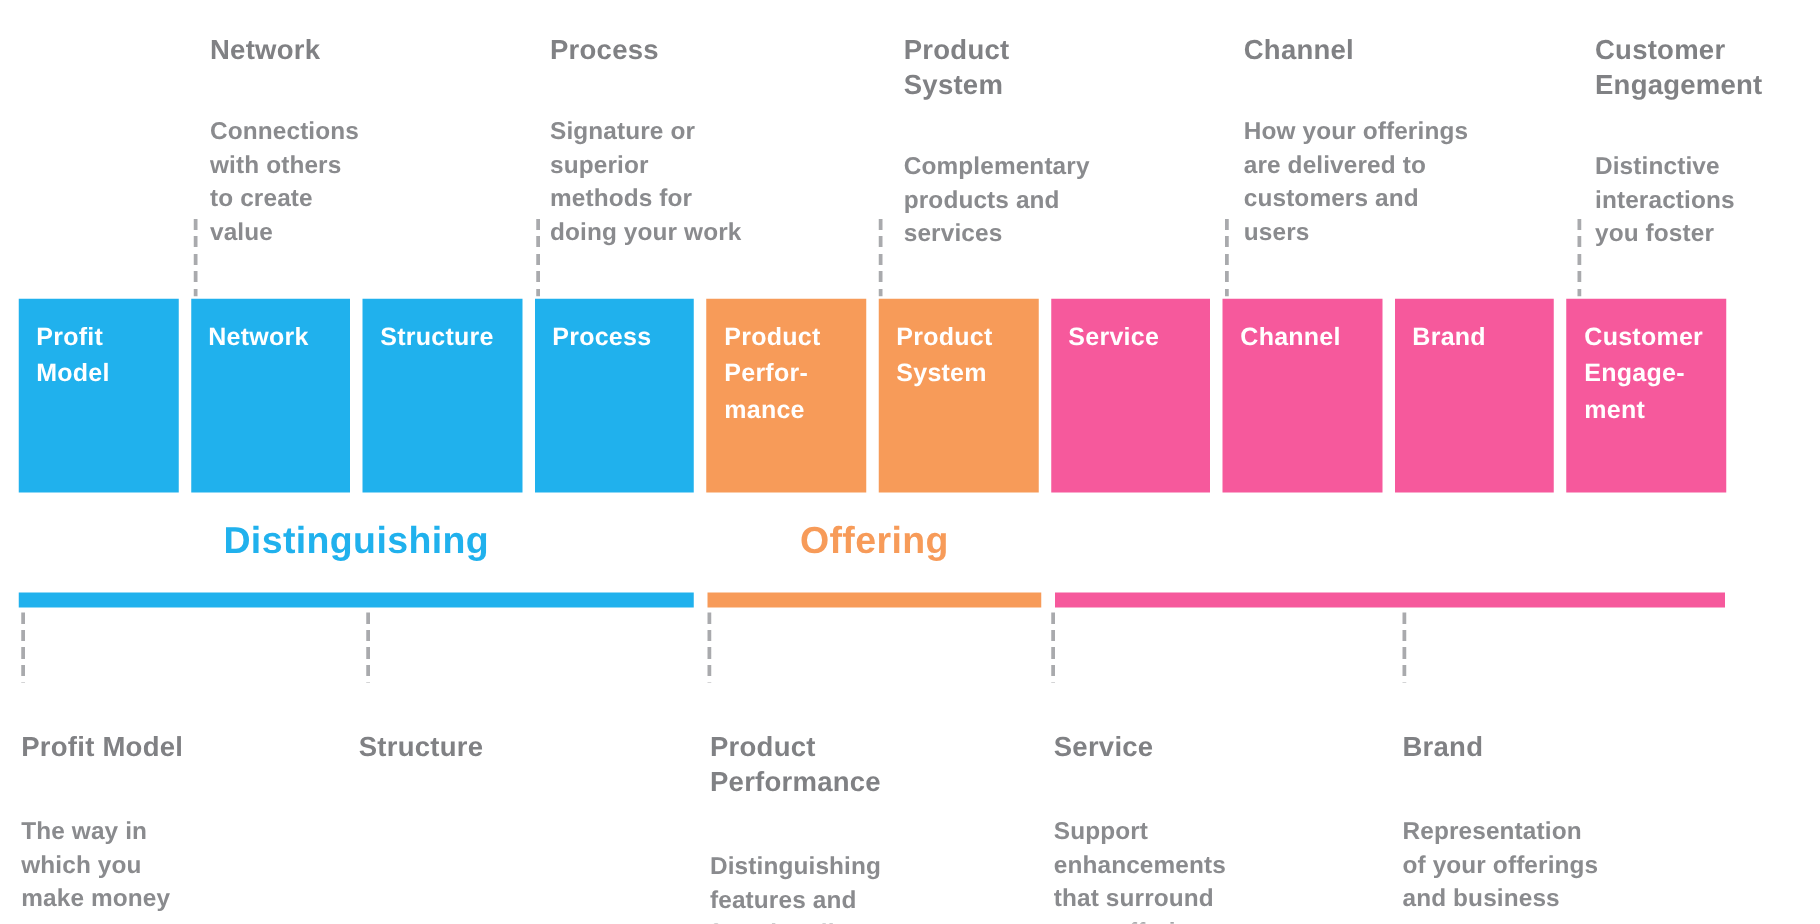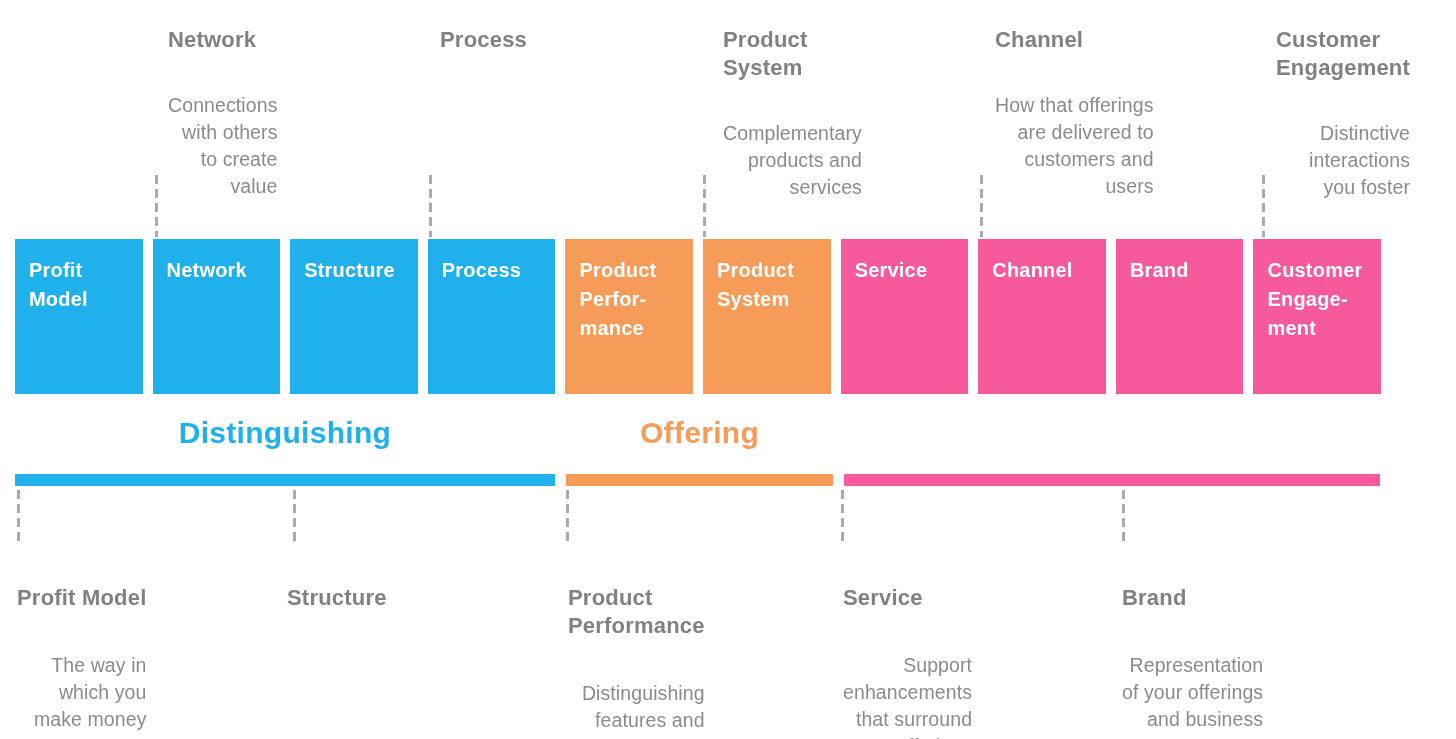--- a/index.html
+++ b/index.html
@@ -12,22 +12,22 @@
   .canvas{
     position:relative;width:1456px;height:739px;background:#ffffff;overflow:hidden;
   }
   
   .annotation{position:absolute;white-space:pre-line;}
   .ann-title{
     font-size:22px;font-weight:700;line-height:28px;color:var(--heading_gray);
     white-space:pre-line;letter-spacing:.2px;
   }
   .ann-body{
-    margin-top:20px;font-size:19.5px;font-weight:400;line-height:27px;
-    color:var(--body_gray);white-space:pre-line;letter-spacing:.1px;text-align:right;
+    margin-top:20px;font-size:19.5px;font-weight:700;line-height:27px;
+    color:var(--body_gray);white-space:pre-line;letter-spacing:.1px;
   }
   .annotation.top{top:8px;}
   .annotation.bottom{top:566px;}
   .annotation.bottom .ann-body{margin-top:22px;}
   
   .connector{
     position:absolute;width:3px;
     background:repeating-linear-gradient(to bottom,
       var(--dash_gray) 0px, var(--dash_gray) 9px,
       transparent 9px, transparent 14px);
@@ -67,31 +67,35 @@
 
   <div class="annotation top" style="left:168px">
     <div class="ann-title">Network</div>
     <div class="ann-body">Connections
 with others
 to create
 value</div>
   </div>
   <div class="annotation top" style="left:440px">
     <div class="ann-title">Process</div>
+    <div class="ann-body">Signature or
+superior
+methods for
+doing your work</div>
   </div>
   <div class="annotation top" style="left:723px">
     <div class="ann-title">Product
 System</div>
     <div class="ann-body">Complementary
 products and
 services</div>
   </div>
   <div class="annotation top" style="left:995px">
     <div class="ann-title">Channel</div>
-    <div class="ann-body">How that offerings
+    <div class="ann-body">How your offerings
 are delivered to
 customers and
 users</div>
   </div>
   <div class="annotation top" style="left:1276px">
     <div class="ann-title">Customer
 Engagement</div>
     <div class="ann-body">Distinctive
 interactions
 you foster</div>

